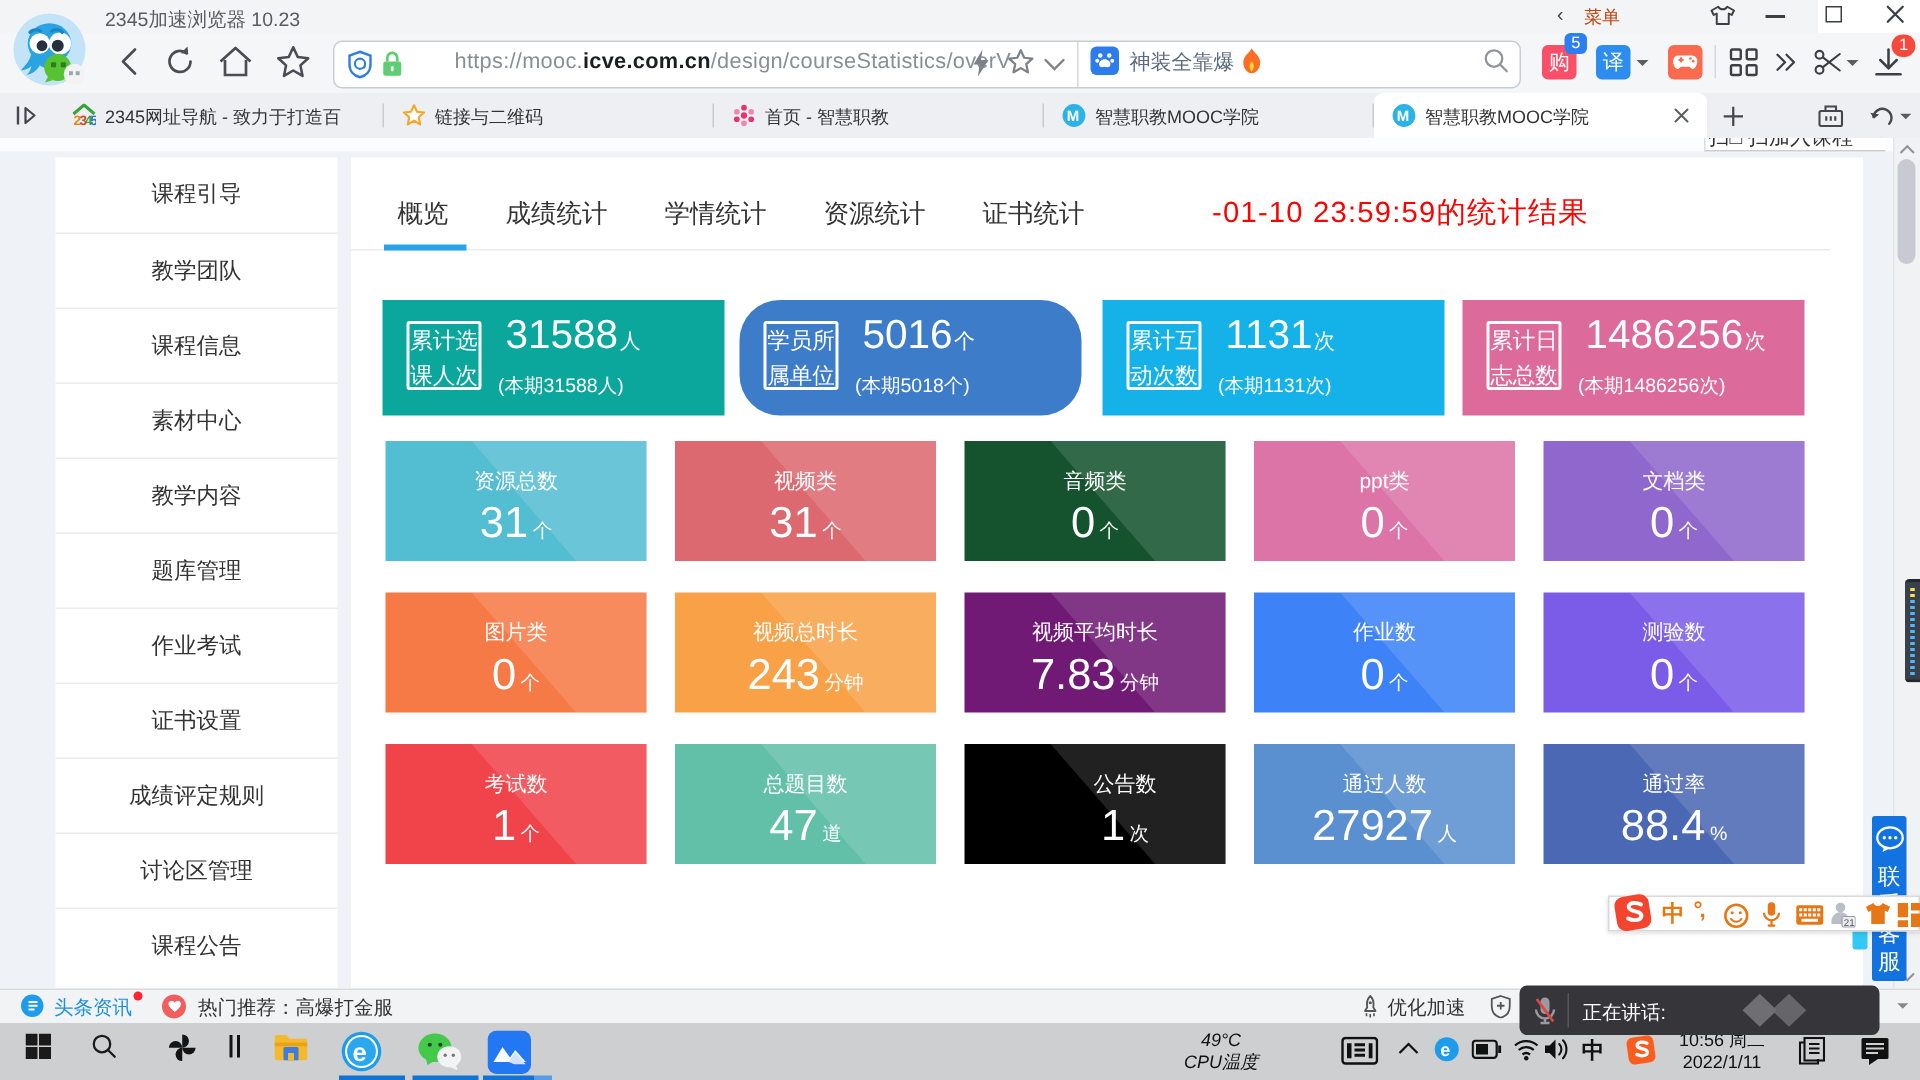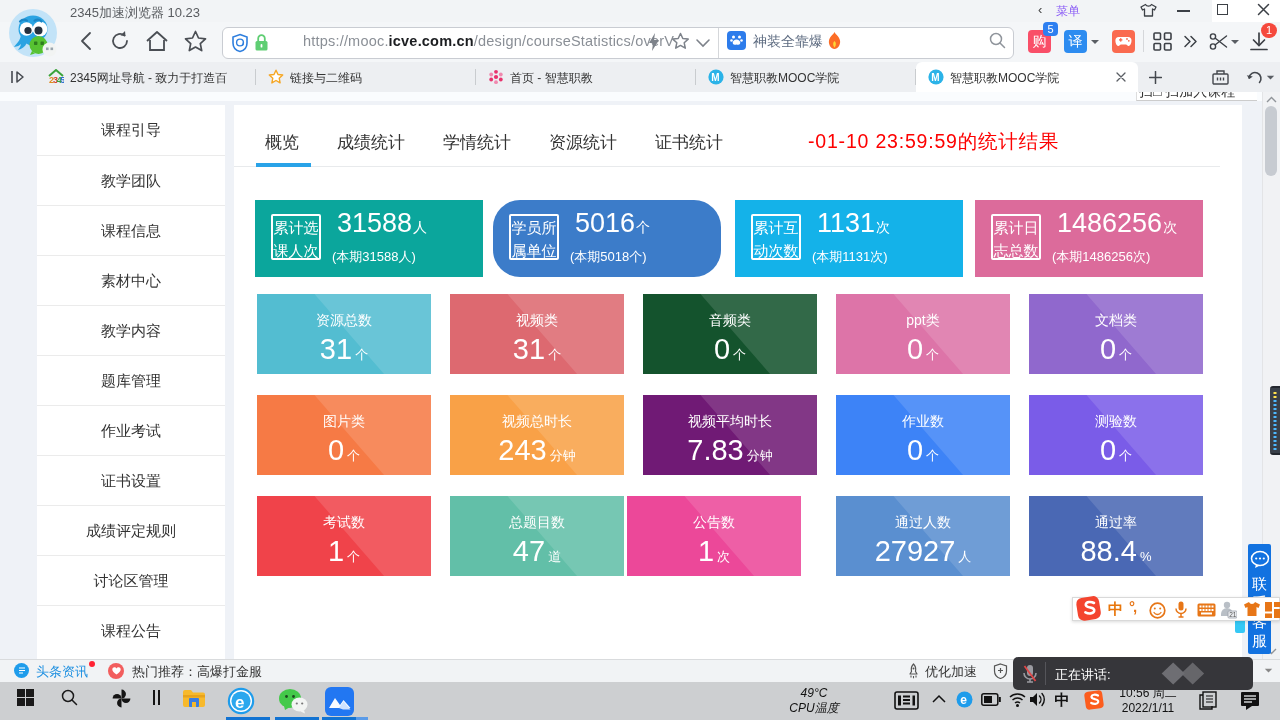--- a/index.html
+++ b/index.html
@@ -52,21 +52,21 @@
 #statusbar{left:0;top:659px;width:1280px;height:23px;background:#f1f3f5;border-top:1px solid #d9dbdd;font-size:13px;color:#333;}
 #taskbar{left:0;top:682px;width:1280px;height:38px;background:#cdcfd1;}
 #speakbox{left:1013px;top:657px;width:240px;height:33px;background:#36363a;border-radius:5px;color:#fff;font-size:13px;}
 </style></head>
 <body>
 <div id="root">
 
 <div class="abs" id="titlebar">
   <span class="abs" style="left:70px;top:4px;font-size:13px;color:#595c60;">2345加速浏览器 10.23</span>
   <span class="abs" style="left:1038px;top:2px;font-size:13px;color:#444;">‹</span>
-  <span class="abs" style="left:1056px;top:3px;font-size:12px;color:#8b5cf6;">菜单</span>
+  <span class="abs" style="left:1056px;top:3px;font-size:12px;color:#c2410c;">菜单</span>
   <span class="abs" style="left:1094px;top:3px;font-size:12px;color:#333;margin-top:32px;">反馈</span>
   <svg class="abs" style="left:1140px;top:3px;" width="17" height="15" viewBox="0 0 17 15">
         <path d="M5.5 1.5L1 4l1.5 3 2-1v7h8V6l2 1L16 4l-4.5-2.5c-.5 1-1.5 1.7-3 1.7s-2.5-.7-3-1.7z" stroke="#3c4046" stroke-width="1.3" fill="none" stroke-linejoin="round"></path>
       </svg>
   <div class="abs" style="left:1177px;top:10px;width:13px;height:1.6px;background:#3c4046;"></div>
   <div class="abs" style="left:1217px;top:4px;width:11px;height:11px;border:1.6px solid #3c4046;"></div>
   <svg class="abs" style="left:1257px;top:3px;" width="13" height="13" viewBox="0 0 13 13">
         <path d="M1.5 1.5l10 10M11.5 1.5l-10 10" stroke="#3c4046" stroke-width="1.5" stroke-linecap="round"></path>
       </svg>
 </div>
@@ -364,21 +364,21 @@
     <div class="gcard" style="left:23px;top:391px;background:#f0434a;">
           <div class="tri"></div>
           <div class="gt">考试数</div>
           <div class="gn">1<small>个</small></div>
         </div>
     <div class="gcard" style="left:216px;top:391px;background:#62bfa8;">
           <div class="tri"></div>
           <div class="gt">总题目数</div>
           <div class="gn">47<small>道</small></div>
         </div>
-    <div class="gcard" style="left:393px;top:391px;background:#ec4899;">
+    <div class="gcard" style="left:409px;top:391px;background:#000000;padding-left:20px;">
           <div class="tri"></div>
           <div class="gt">公告数</div>
           <div class="gn">1<small>次</small></div>
         </div>
     <div class="gcard" style="left:602px;top:391px;background:#5a8fd0;">
           <div class="tri"></div>
           <div class="gt">通过人数</div>
           <div class="gn">27927<small>人</small></div>
         </div>
     <div class="gcard" style="left:795px;top:391px;background:#4a68b4;">

